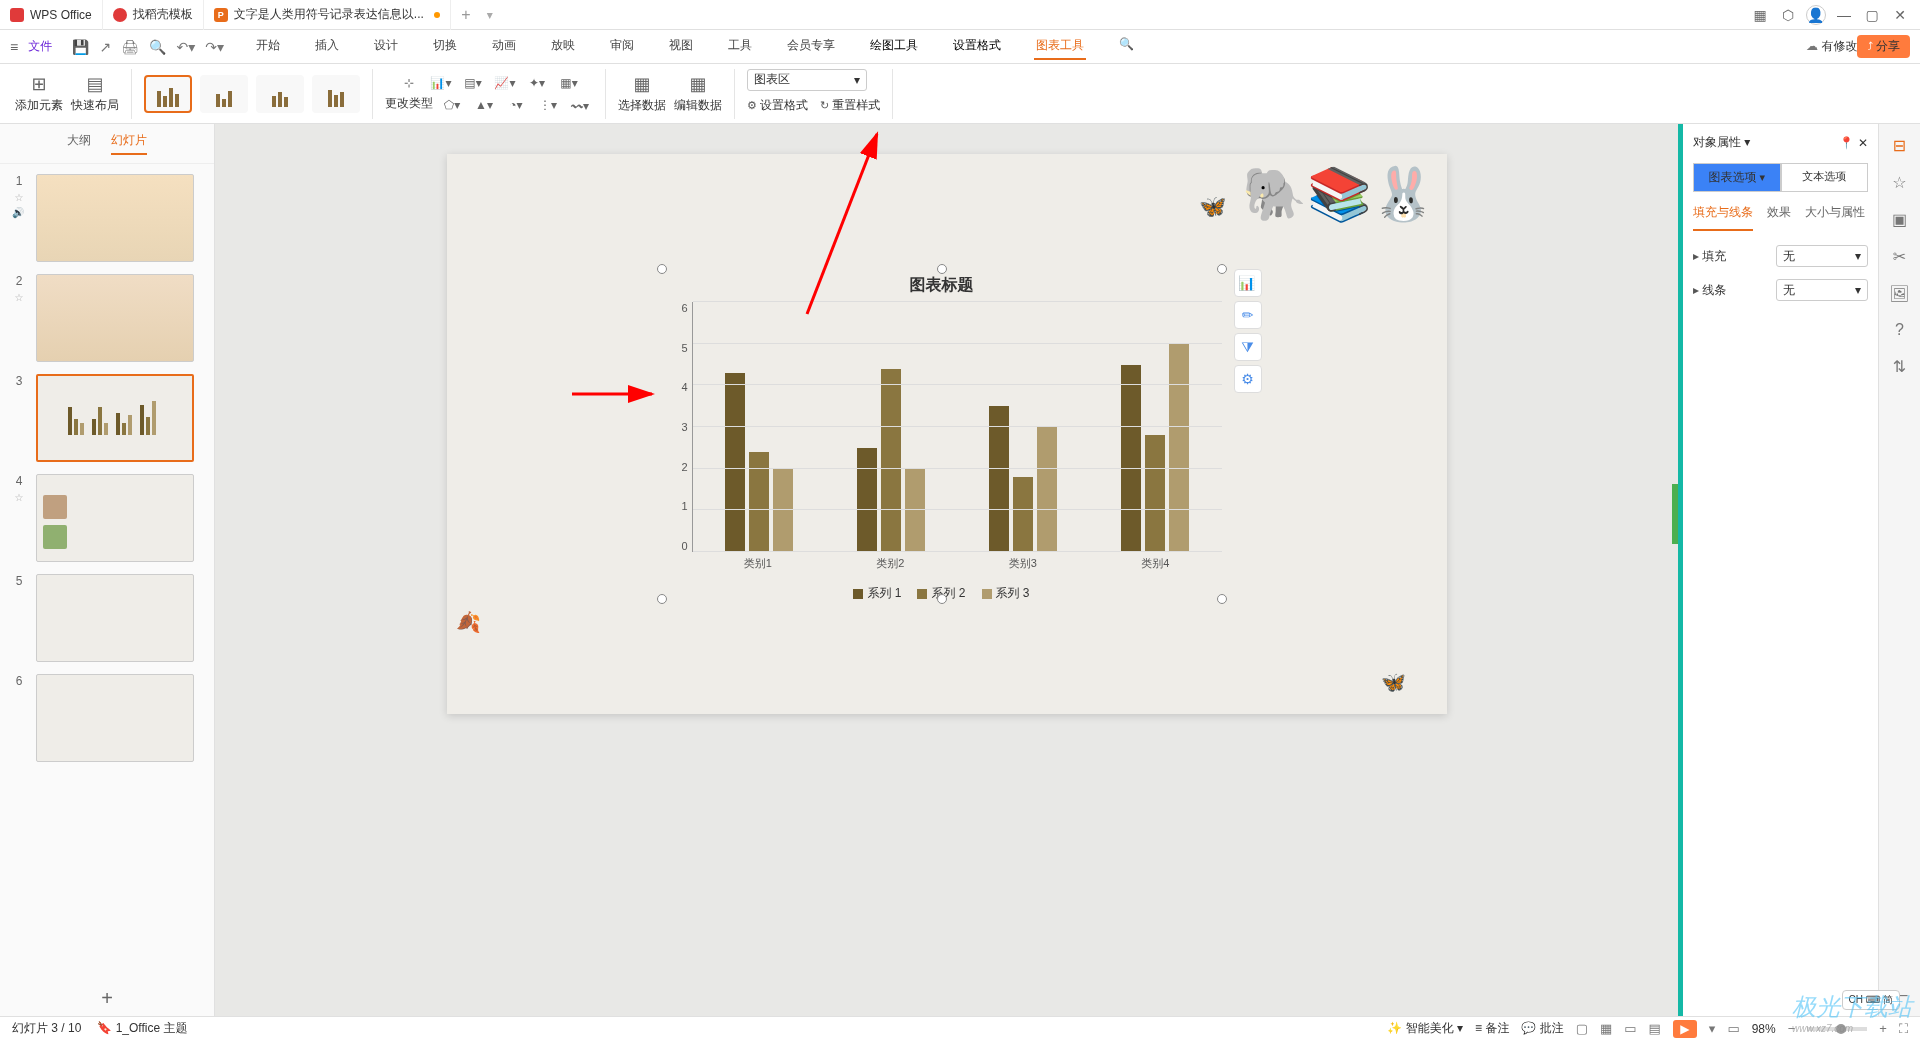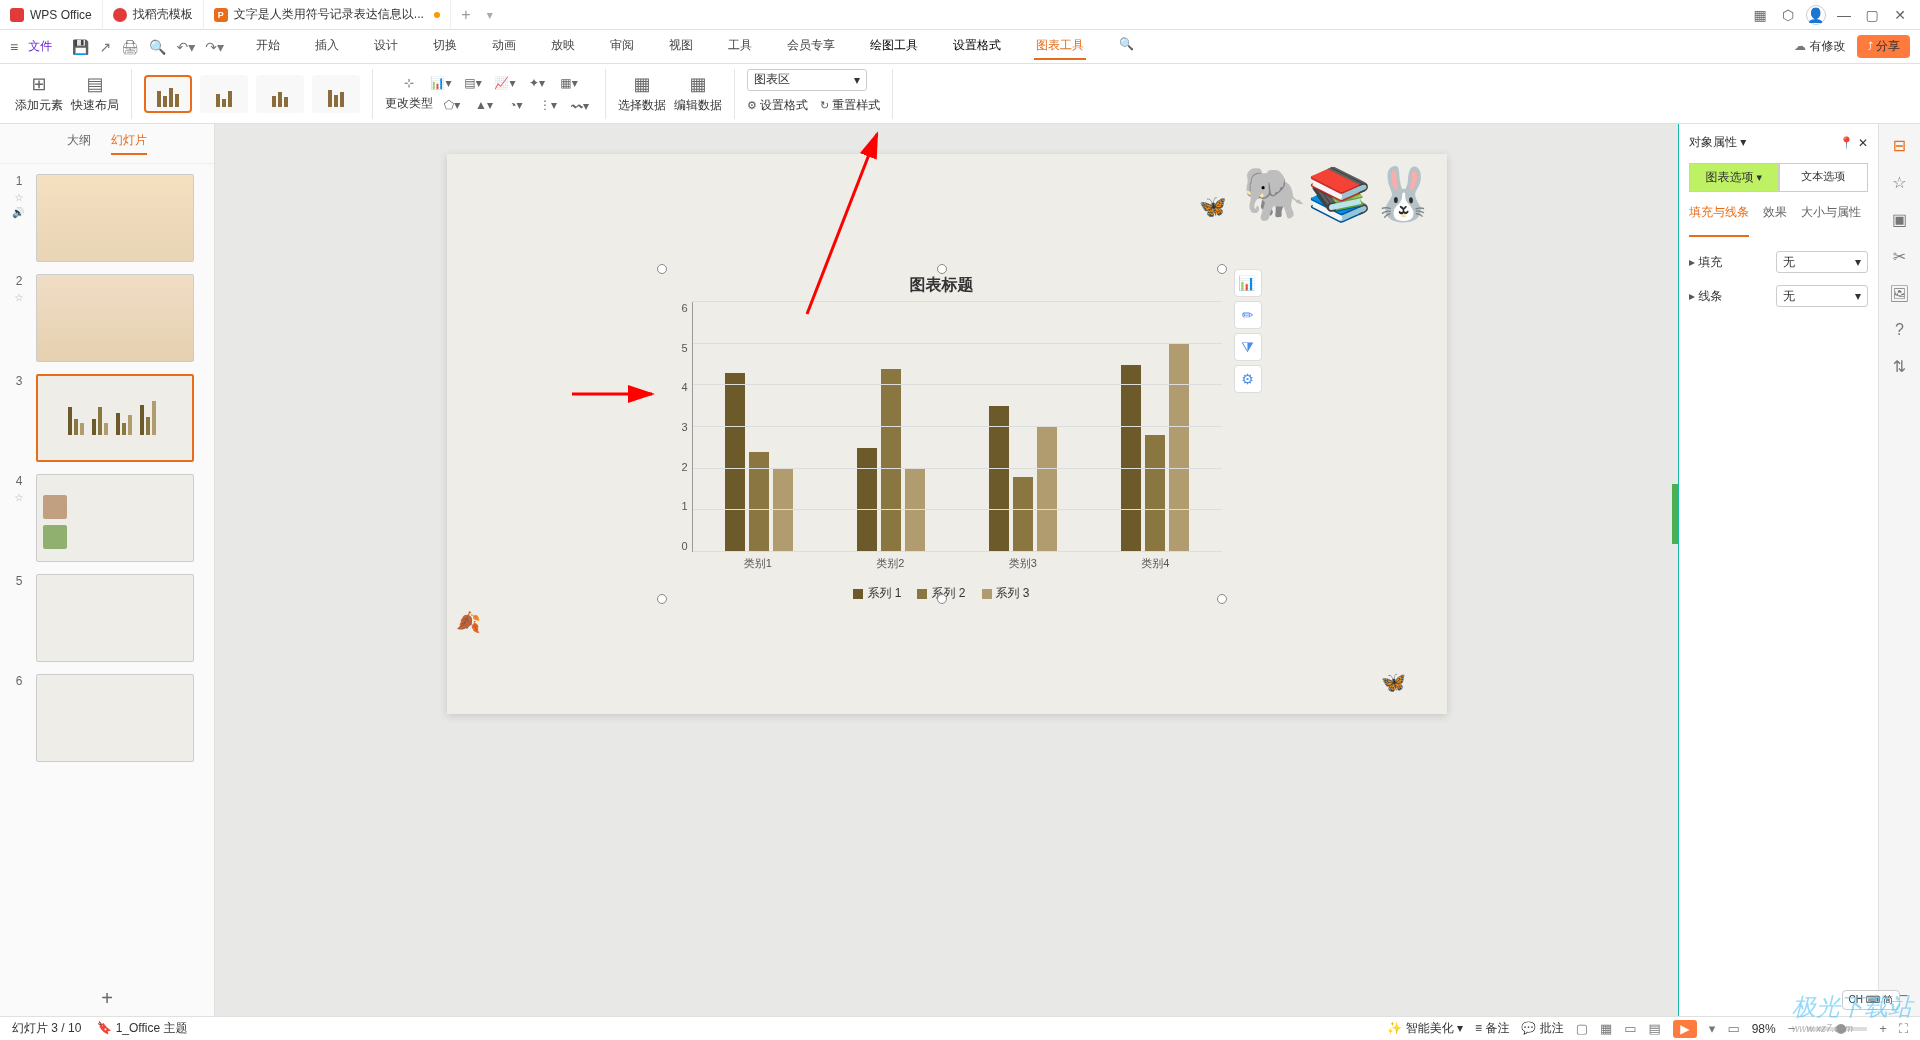--- a/index.html
+++ b/index.html
@@ -14,21 +14,21 @@
 .menubar{height:34px;background:#fff;display:flex;align-items:center;border-bottom:1px solid #e0e0e0;padding:0 10px;}
 .menu-left{display:flex;align-items:center;gap:10px;}
 .hamburger{font-size:14px;color:#666;}
 .file-text{color:#6d28d9;}
 .qicons{display:flex;gap:10px;margin-left:10px;}
 .qicon{color:#777;font-size:14px;}
 .menu-tabs{display:flex;gap:31px;margin-left:30px;}
 .mtab{color:#444;padding:4px 2px;}
 .mtab-orange{color:#000000;}
 .mtab-active{color:#e86c1a;border-bottom:2px solid #e86c1a;font-weight:500;}
-.menu-right{margin-left:auto;display:flex;align-items:center;gap:12px;}
+.menu-right{margin-left:auto;display:flex;align-items:center;}
 .share-btn{background:#ff7b3d;color:#fff;padding:3px 10px;border-radius:4px;font-size:11px;}
 .ribbon{height:60px;background:#fff;display:flex;align-items:center;border-bottom:1px solid #e0e0e0;padding:0 15px;gap:12px;}
 .ribbon-group{display:flex;align-items:center;gap:8px;border-right:1px solid #e5e5e5;padding-right:12px;height:50px;}
 .ribbon-btn{display:flex;flex-direction:column;align-items:center;gap:2px;font-size:11px;color:#555;}
 .ribbon-icon{font-size:18px;color:#666;}
 .sdd-row{display:flex;gap:6px;}
 .sdd-item{width:26px;height:20px;display:flex;align-items:center;justify-content:center;color:#666;}
 .charttype-thumb{width:48px;height:38px;border:2px solid transparent;border-radius:4px;background:#f8f8f8;display:flex;align-items:flex-end;justify-content:center;gap:2px;padding:4px;}
 .charttype-thumb.selected{border-color:#e86c1a;}
 .ctbar{width:4px;background:#8a6d3b;}
@@ -61,28 +61,28 @@
 .bar{width:20px;}
 .x-labels{display:flex;justify-content:space-around;margin-left:30px;margin-top:4px;}
 .x-lbl{font-size:11px;color:#555;}
 .legend{display:flex;justify-content:center;gap:16px;margin-top:14px;}
 .leg-item{display:flex;align-items:center;gap:4px;font-size:11px;color:#555;}
 .leg-sw{width:10px;height:10px;}
 .float-icons{position:absolute;right:-40px;top:0;display:flex;flex-direction:column;gap:4px;}
 .fic{width:28px;height:28px;background:#fff;border:1px solid #ddd;border-radius:4px;display:flex;align-items:center;justify-content:center;color:#4a8de8;font-size:14px;}
 .arrow-red{position:absolute;color:#ff0000;font-size:40px;}
 .notes{margin:0 auto;width:1000px;padding:6px 12px;color:#999;font-size:12px;background:#fafafa;border-top:1px solid #e0e0e0;}
-.rightpanel{width:200px;background:#fff;border-left:1px solid #14b8a6;padding:10px;}
+.rightpanel{width:200px;background:#fff;border-left:5px solid #14b8a6;padding:10px;}
 .rp-title{display:flex;justify-content:space-between;align-items:center;font-size:13px;font-weight:500;margin-bottom:12px;}
 .rp-tabs{display:flex;gap:0;margin-bottom:12px;}
 .rp-tab{flex:1;text-align:center;padding:5px 4px;border:1px solid #ccc;font-size:11px;background:#fff;}
-.rp-tab.active{background:#bef264;}
+.rp-tab.active{background:#3b82f6;}
 .rp-subtabs{display:flex;gap:14px;font-size:11px;margin-bottom:14px;}
 .rp-st{color:#666;}
-.rp-st.active{color:#e86c1a;border-bottom:2px solid #e86c1a;padding-bottom:14px;}
+.rp-st.active{color:#e86c1a;border-bottom:2px solid #e86c1a;padding-bottom:8px;}
 .rp-row{display:flex;justify-content:space-between;align-items:center;margin-bottom:12px;}
 .rp-label{font-size:12px;color:#555;}
 .rp-select{width:92px;height:22px;border:1px solid #ccc;border-radius:3px;padding:0 6px;display:flex;align-items:center;justify-content:space-between;font-size:11px;}
 .sidestrip{width:42px;background:#f5f5f5;border-left:1px solid #e0e0e0;display:flex;flex-direction:column;align-items:center;padding-top:12px;gap:18px;}
 .ss-icon{color:#777;font-size:16px;}
 .statusbar{height:24px;background:#fff;border-top:1px solid #e0e0e0;display:flex;align-items:center;padding:0 12px;font-size:11px;color:#666;}
 .sb-left{display:flex;gap:16px;}
 .sb-right{margin-left:auto;display:flex;align-items:center;gap:12px;}
 .sb-icon{color:#777;font-size:13px;}
 .pbtn{background:#ff7b3d;color:#fff;width:24px;height:18px;border-radius:3px;display:flex;align-items:center;justify-content:center;}

